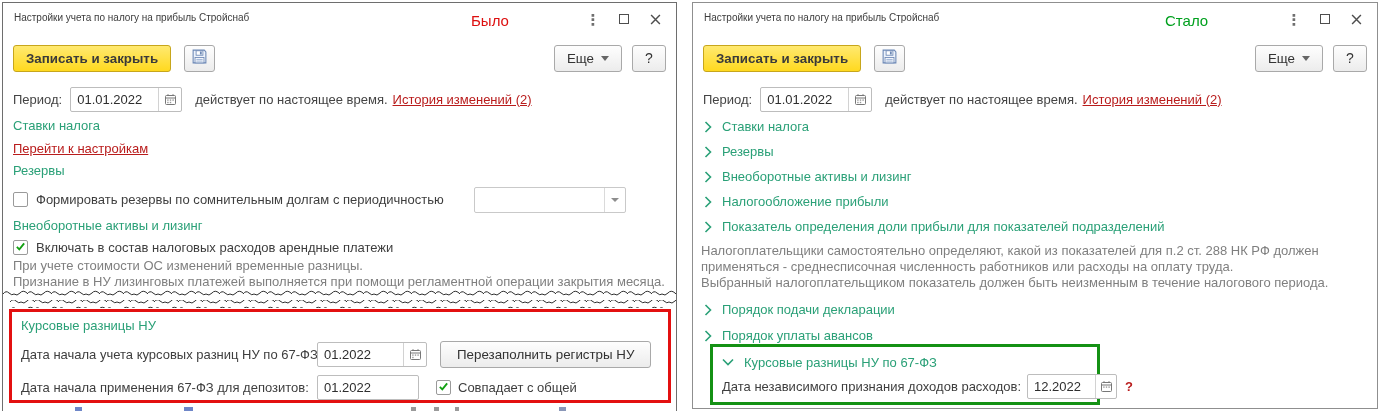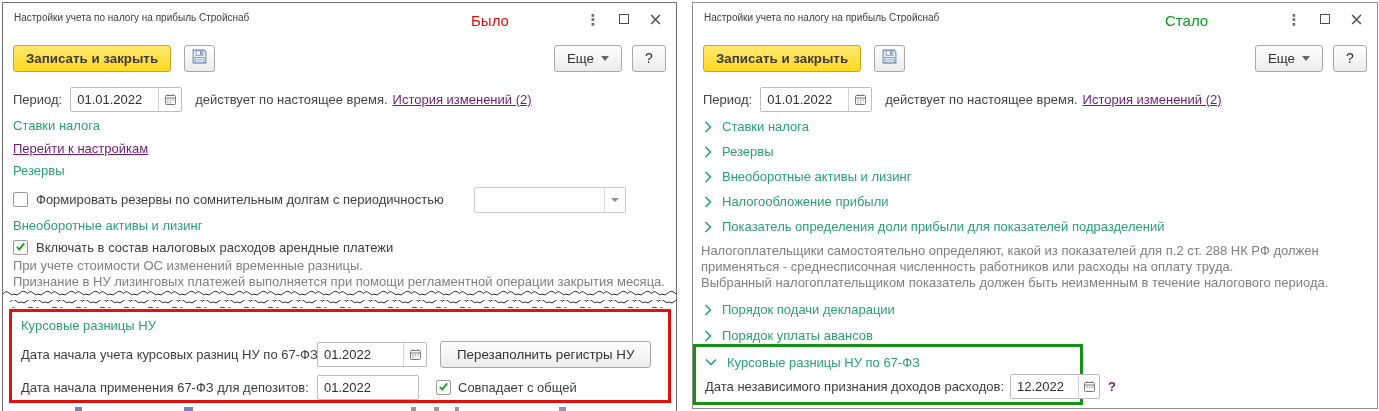--- a/index.html
+++ b/index.html
@@ -38,21 +38,21 @@
          border:1px solid #c9c9c9;border-radius:2px;cursor:pointer;}
   .combo .arrowseg{position:absolute;right:0;top:0;bottom:0;width:20px;border-left:1px solid #dadada;
          display:flex;align-items:center;justify-content:center;}
   .combo-arrow{width:0;height:0;border:4px solid transparent;border-top:4px solid #8d8d8d;margin-top:4px;}
 
   .cb{display:inline-flex;align-items:center;justify-content:center;width:15px;height:15px;box-sizing:border-box;
       border:1px solid #9a9a9a;border-radius:2px;background:#fff;cursor:pointer;flex:none;}
   .cblabel{color:#3e3e3e;white-space:nowrap;}
 
   .ghead{color:#2aa077;white-space:nowrap;}
-  .link{color:#701a75;text-decoration:underline;white-space:nowrap;cursor:pointer;}
+  .link{color:#b91c1c;text-decoration:underline;white-space:nowrap;cursor:pointer;}
   .note{color:#7f7f7f;white-space:nowrap;}
 
   .group{display:flex;align-items:center;gap:10px;color:#2aa077;cursor:pointer;white-space:nowrap;}
   .chev{display:inline-flex;flex:none;color:#2aa077;}
 
   .hl-red{position:absolute;border:3px solid #e31010;box-sizing:border-box;}
   .hl-green{position:absolute;border:3px solid #149114;box-sizing:border-box;}
 
   .remnant{position:absolute;height:5px;}
   .remnant i{position:absolute;top:0;height:5px;display:block;}
@@ -327,21 +327,21 @@
     </div>
     <div class="abs group" style="left:11px;top:325px;">
       <span class="chev">
         <svg width="8" height="12" viewBox="0 0 8 12">
             <path d="M1.5 1 L6.5 6 L1.5 11" stroke="currentColor" stroke-width="1.6" fill="none"></path>
           </svg>
       </span>
       <span>Порядок уплаты авансов</span>
     </div>
 
-    <div class="hl-green" style="left:0;top:341px;width:390px;height:61px;">
+    <div class="hl-green" style="left:17px;top:341px;width:390px;height:61px;">
       <div class="row group" style="left:9px;top:7px;height:16px;">
         <span class="chev">
           <svg width="12" height="8" viewBox="0 0 12 8">
               <path d="M1 1.5 L6 6.5 L11 1.5" stroke="currentColor" stroke-width="1.6" fill="none"></path>
             </svg>
         </span>
         <span>Курсовые разницы НУ по 67-ФЗ</span>
       </div>
       <div class="row" style="left:9px;top:27px;height:25px;">
         <span class="cblabel">Дата независимого признания доходов расходов:</span>

